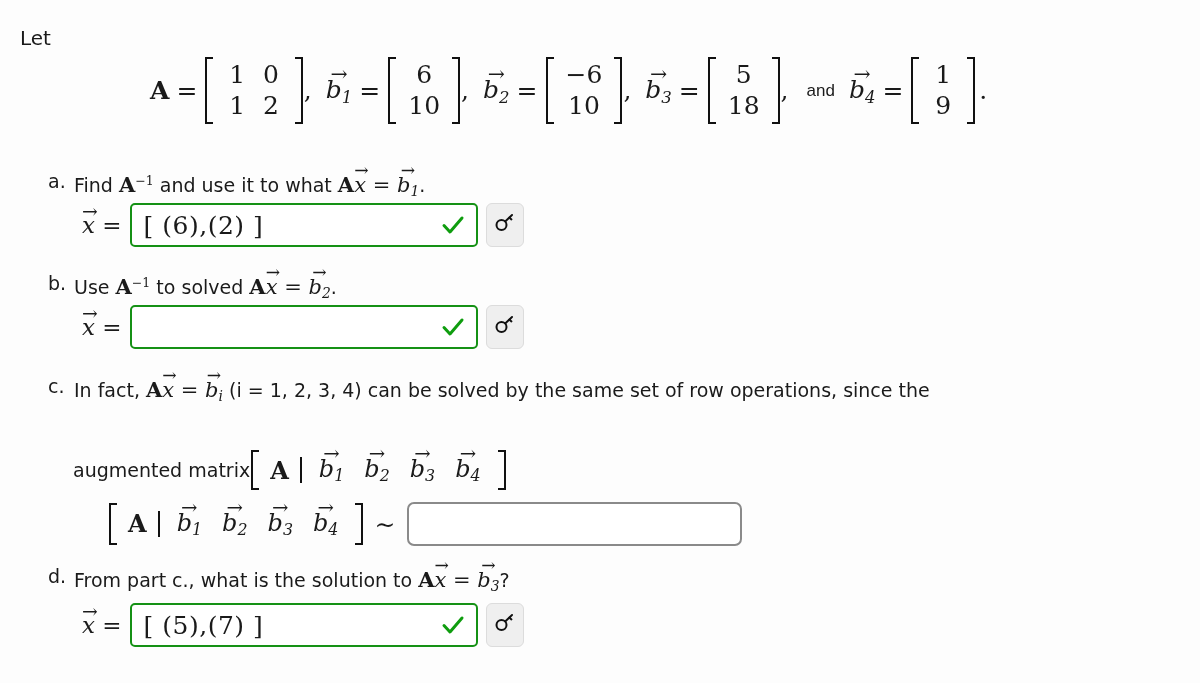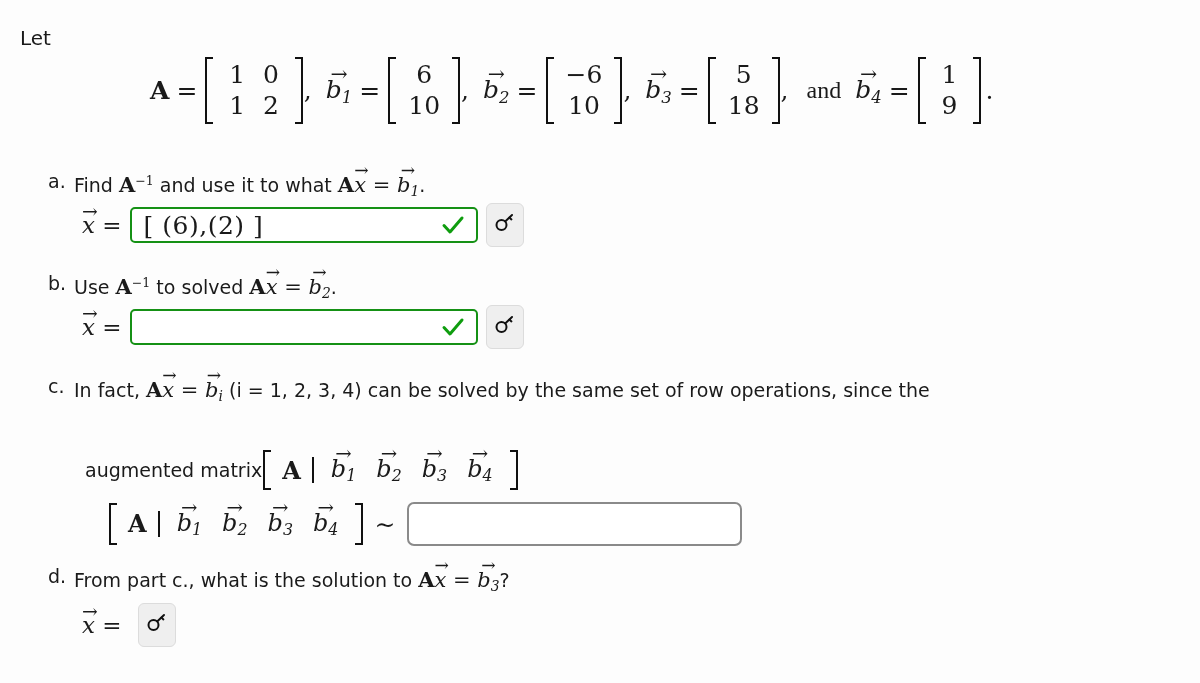--- a/index.html
+++ b/index.html
@@ -117,21 +117,21 @@
   }
   #defs-row {
     left: 150px; top: 57px;
     font-size: 25px;
     white-space: nowrap;
     display: flex;
     align-items: center;
   }
   #defs-row .eq { margin: 0 7px; font-family:"DejaVu Serif","Liberation Serif",serif; }
   #defs-row .comma { font-family:"DejaVu Serif","Liberation Serif",serif; margin-right: 14px; }
-  #defs-row .andword { font-size: 24px; font-family: Liberation Serif, serif; margin: 0 14px 0 4px; }
+  #defs-row .andword { font-size: 17px; font-family: Liberation Sans, sans-serif; margin: 0 14px 0 4px; }
   #defs-row .period { font-family:"DejaVu Serif","Liberation Serif",serif; margin-left: 3px; }
 
   .qitem {
     position: absolute;
     display: flex;
     align-items: flex-start;
   }
   .qmark {
     width: 26px;
     font-size: 19px;
@@ -153,21 +153,21 @@
   .anslbl {
     font-size: 23px;
     margin-right: 8px;
     font-family: "DejaVu Serif", "Liberation Serif", serif;
   }
   .ansbox {
     box-sizing: border-box;
     border: 2px solid #159115;
     border-radius: 5px;
     background: #ffffff;
-    height: 36px;
+    height: 44px;
     display: flex;
     align-items: center;
     padding: 0 12px;
     position: relative;
   }
   .ansbox .val {
     font-size: 25px;
     font-family: "DejaVu Serif", "Liberation Serif", serif;
     letter-spacing: 0.5px;
     white-space: nowrap;
@@ -377,21 +377,21 @@
     </div>
   </div>
 
   <div class="qitem" style="left:48px; top:375px; width:1120px;">
     <span class="qmark">c.</span>
     <span class="qtext" style="width:1080px;"><span>In fact, </span><span class="mathbold m">A</span><span class="vec mathvar m"><span class="arw">→</span><span>x</span></span><span class="serif m"> = </span><span class="vec mathvar m"><span class="arw">→</span><span>b</span><span class="sub">i</span></span><span> (i = 1, 2, 3, 4) can be solved by the same set of row operations, since the</span>
       <br>
     </span>
   </div>
 
-  <div class="bigmatline" style="left:85px; top:450px;">
+  <div class="bigmatline" style="left:73px; top:450px;">
     <span style="font-size:19px;">augmented matrix </span>
     <span class="mat" style="font-size:24px;">
       <span class="brk l">
           <i></i>
         </span>
       <span class="matbody" style="flex-direction:row; align-items:center; padding:5px 6px;">
         <span class="mathbold" style="padding:0 4px;">A</span>
         <span class="vbar"></span>
         <span class="vec mathvar" style="padding:0 10px;"><span class="arw">→</span><span>b</span><span class="sub">1</span></span>
         <span class="vec mathvar" style="padding:0 10px;"><span class="arw">→</span><span>b</span><span class="sub">2</span></span>
@@ -427,20 +427,28 @@
     </div>
   </div>
 
   <div class="qitem" style="left:48px; top:565px;">
     <span class="qmark">d.</span>
     <span class="qtext"><span>From part c., what is the solution to </span><span class="mathbold m">A</span><span class="vec mathvar m"><span class="arw">→</span><span>x</span></span><span class="serif m"> = </span><span class="vec mathvar m"><span class="arw">→</span><span>b</span><span class="sub">3</span></span><span>?</span></span>
   </div>
 
   <div class="ansrow" style="left:82px; top:603px;">
     <span class="anslbl"><span class="vec mathvar"><span class="arw">→</span><span>x</span></span> <span>=</span></span>
+    <div class="ansbox" style="width:348px;">
+      <span class="val">[ (5),(7) ]</span>
+      <span class="check">
+        <svg width="26" height="26" viewBox="0 0 26 26">
+            <path d="M4 13.5 L10 20 L22 6" stroke="#0f9d0f" stroke-width="3" fill="none" stroke-linecap="round" stroke-linejoin="round"></path>
+          </svg>
+      </span>
+    </div>
     <div class="keybtn">
       <span>
         <svg width="24" height="24" viewBox="0 0 24 24">
           <circle cx="8.5" cy="14" r="5" stroke="#111" stroke-width="2" fill="none"></circle>
           <path d="M12.2 10.4 L19 4" stroke="#111" stroke-width="2" stroke-linecap="round"></path>
           <path d="M16.4 6.6 L18.4 8.4" stroke="#111" stroke-width="2" stroke-linecap="round"></path>
         </svg>
       </span>
     </div>
   </div>

